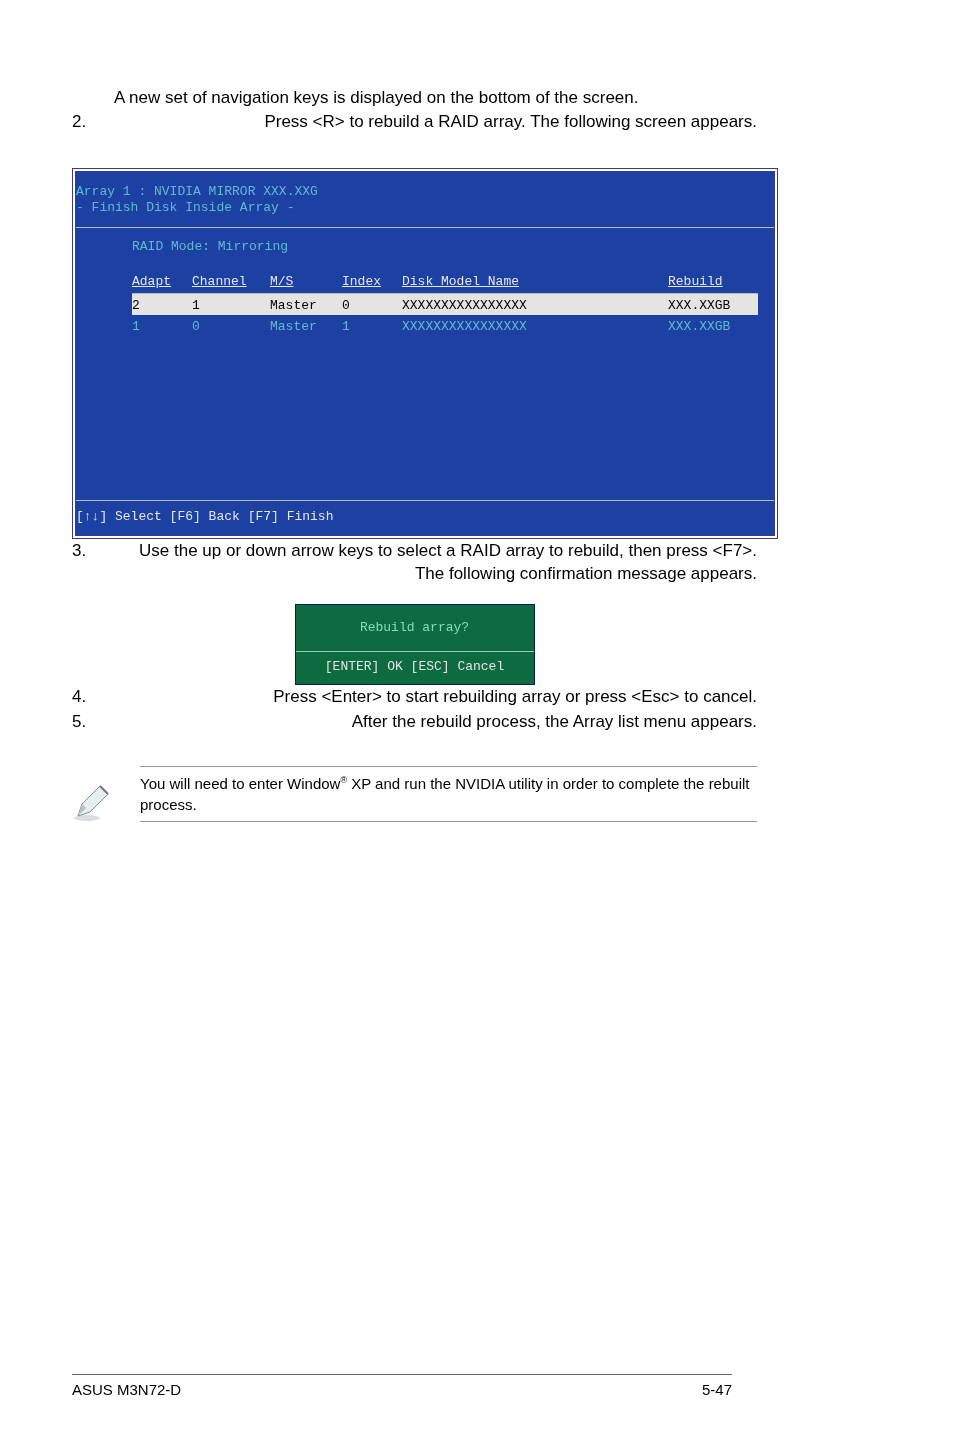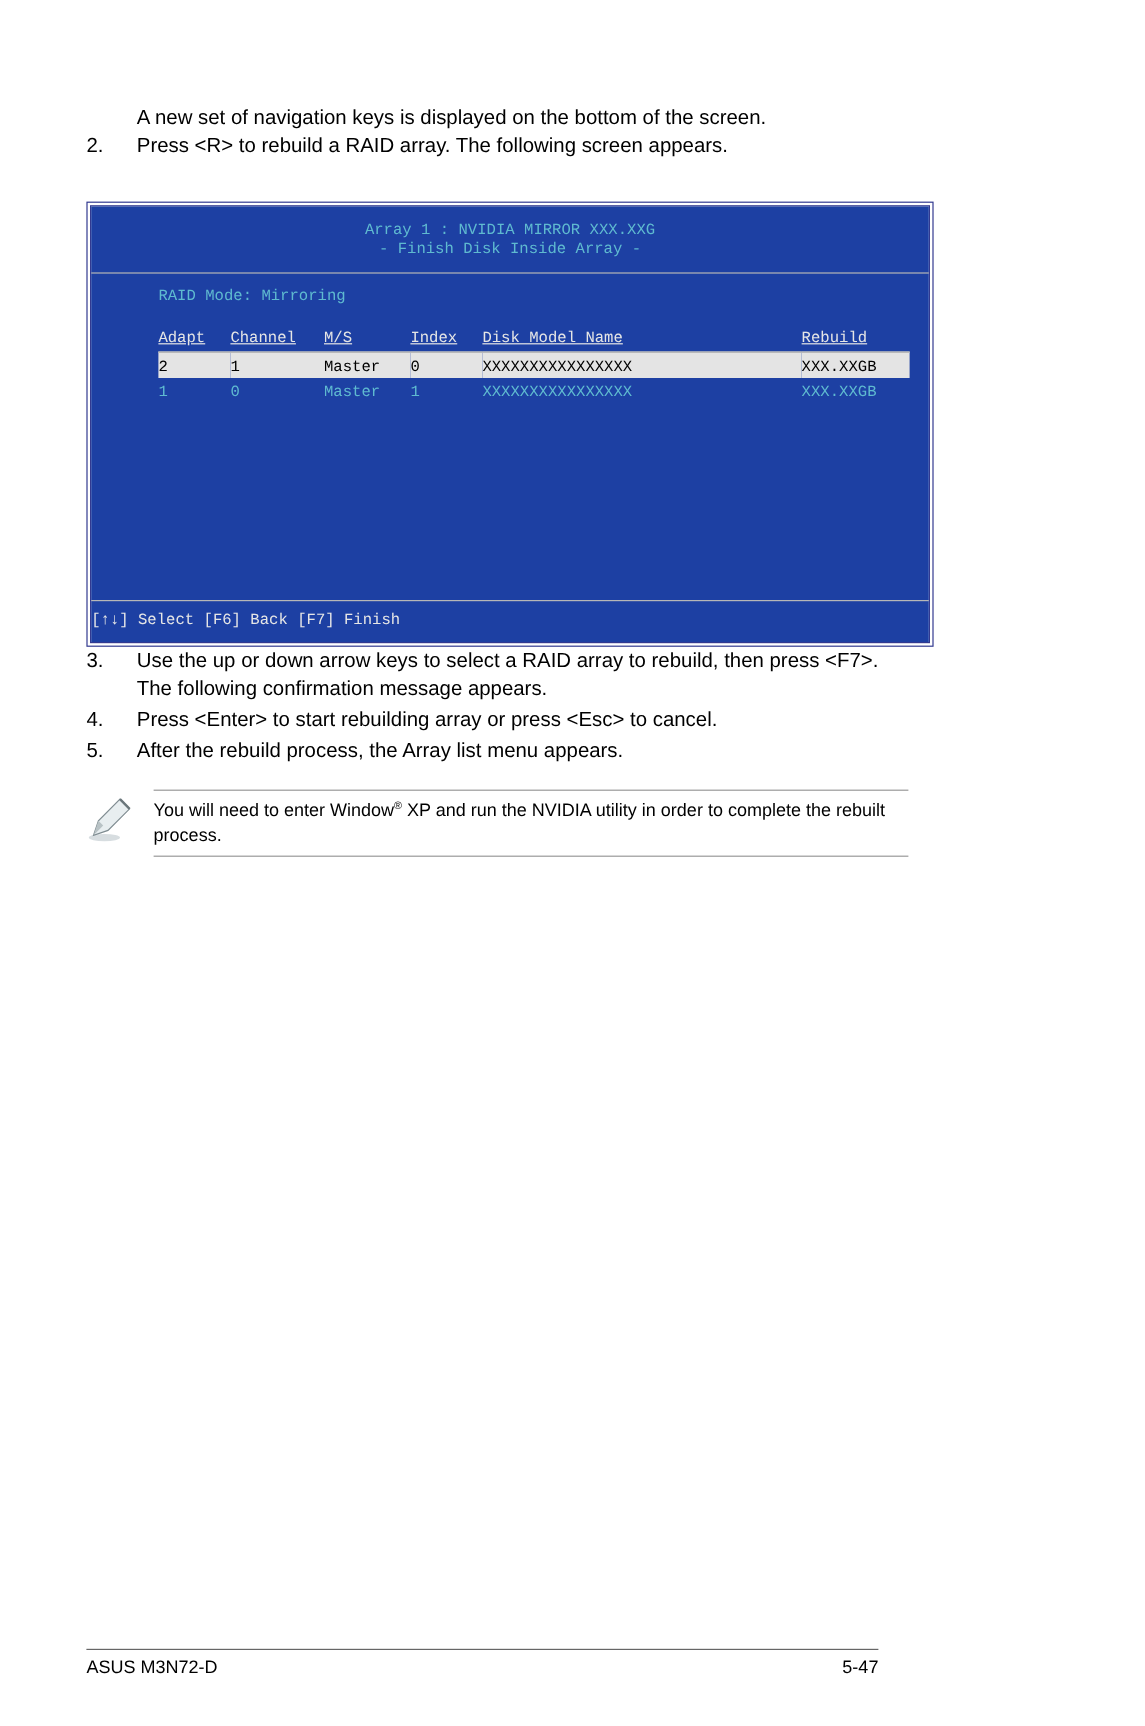--- a/index.html
+++ b/index.html
@@ -26,39 +26,40 @@
   ol.instructions li {
     display: flex;
     margin-bottom: 2px;
   }
   ol.instructions li .num {
     width: 42px;
     flex-shrink: 0;
   }
   ol.instructions li .txt {
     flex: 1;
+    text-align: right;
   }
   .para-indent {
     padding-left: 42px;
   }
 
   .bios-frame {
     margin: 34px auto 0 auto;
     width: 706px;
     border: 4px double #333a90;
     box-sizing: border-box;
   }
   .bios-inner {
     background: #1d40a3;
     color: #e6e6e6;
     font-family: "Courier New", monospace;
     font-size: 13px;
   }
   .bios-top {
-    text-align: center;
+    text-align: left;
     padding: 12px 0 10px 0;
     color: #5fbad0;
     line-height: 1.3;
   }
   .bios-hr {
     border-top: 1px solid #b7b7b7;
   }
   .bios-body {
     padding: 10px 16px 14px 16px;
     min-height: 272px;
@@ -113,23 +114,23 @@
   }
   .dialog-bot {
     text-align: center;
     color: #e6e6e6;
     padding: 6px 0 7px 0;
     border-top: 1px solid #9ec9b3;
   }
 
   .note-row {
     display: flex;
-    align-items: flex-start;
-    margin-top: 20px;
-    gap: 16px;
+    align-items: flex-end;
+    margin-top: 32px;
+    gap: 28px;
   }
   .note-icon {
     width: 40px;
     height: 40px;
     flex-shrink: 0;
     position: relative;
     margin-top: 4px;
   }
   .note-icon svg { display: block; }
   .note-text {
@@ -216,20 +217,24 @@
     </div>
   </div>
 
   <ol class="instructions after-bios">
     <li>
       <span class="num">3.</span>
       <span class="txt">Use the up or down arrow keys to select a RAID array to rebuild, then press &lt;F7&gt;. The following confirmation message appears.</span>
     </li>
   </ol>
 
+  <div class="dialog">
+    <div class="dialog-top">Rebuild array?</div>
+    <div class="dialog-bot">[ENTER] OK  [ESC] Cancel</div>
+  </div>
 
   <ol class="instructions after-dialog">
     <li>
       <span class="num">4.</span>
       <span class="txt">Press &lt;Enter&gt; to start rebuilding array or press &lt;Esc&gt; to cancel.</span>
     </li>
     <li>
       <span class="num">5.</span>
       <span class="txt">After the rebuild process, the Array list menu appears.</span>
     </li>

